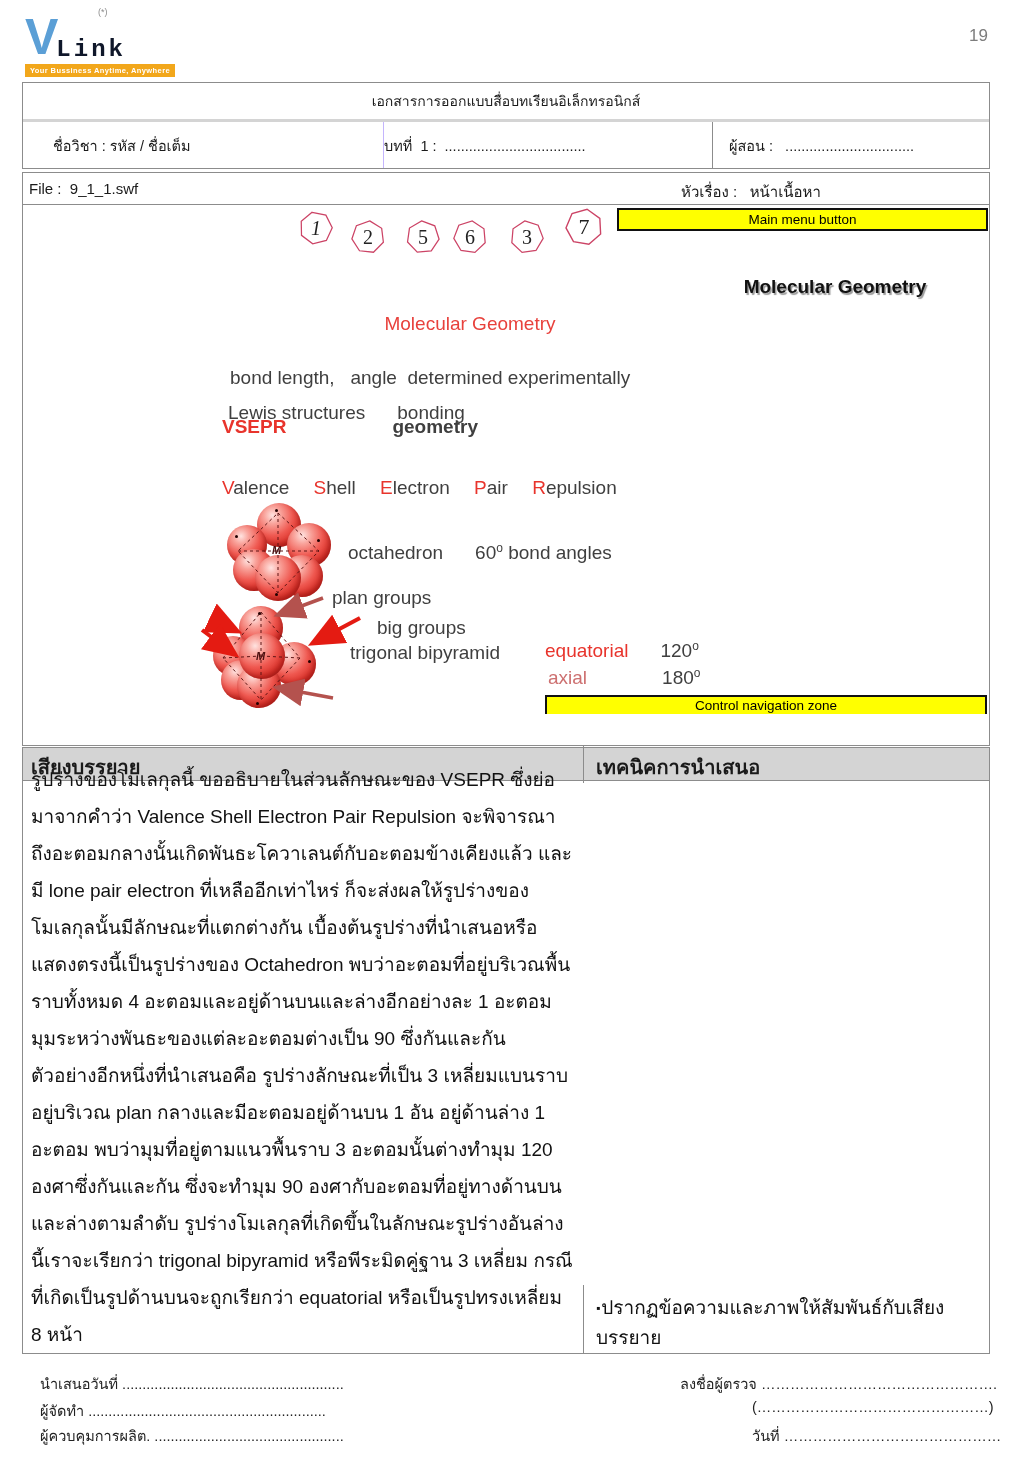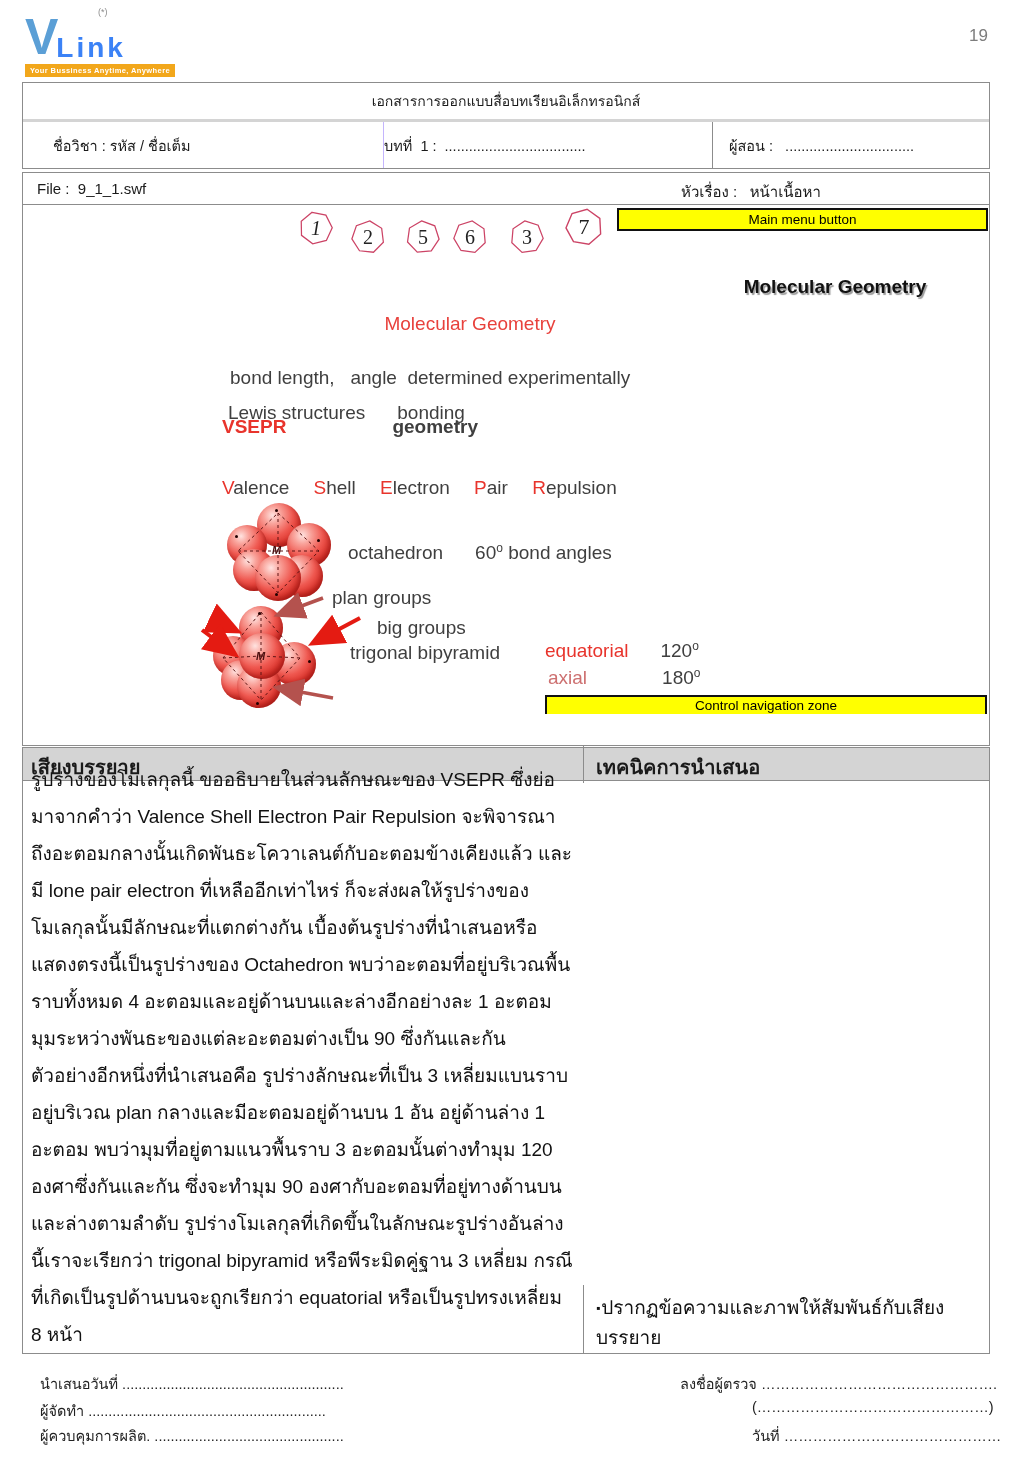--- a/index.html
+++ b/index.html
@@ -5,39 +5,39 @@
   html,body{margin:0;padding:0;background:#fff;}
   #doc{position:relative;width:1024px;height:1479px;background:#fff;
        font-family:"Liberation Sans",sans-serif;color:#1a1a1a;overflow:hidden;}
   .abs{position:absolute;}
   .pre{white-space:pre;}
 
   
   .logo{left:25px;top:12px;width:160px;}
   .logo-row{display:flex;align-items:flex-end;line-height:1;position:relative;}
   .logo-v{font-size:50px;font-weight:bold;color:#5b9fd6;letter-spacing:-2px;}
-  .logo-rest{font-size:28px;font-weight:bold;color:#3b82f6;letter-spacing:3px;}
+  .logo-rest{font-size:24px;font-weight:bold;color:#0f172a;letter-spacing:3px;font-family:Liberation Mono, monospace;}
   .logo-mark{position:absolute;left:73px;top:-4px;font-size:9px;color:#8d8d8d;}
   .logo-tag{margin-top:2px;width:150px;background:#f2a71b;color:#fff;font-size:7.5px;
             font-weight:bold;text-align:center;padding:2px 0;letter-spacing:.4px;}
   .page-num{left:938px;top:26px;width:50px;text-align:right;color:#7d7d7d;font-size:17px;}
 
   
   .t1{left:22px;top:82px;width:966px;border:1px solid #8c8c8c;background:#fff;}
   .t1-title{height:36px;line-height:36px;text-align:center;font-size:14px;
             border-bottom:3px solid #d4d4d4;}
   .t1-cells{display:flex;height:46px;font-size:14.5px;}
   .t1-cells>div{display:flex;align-items:center;}
   .c-course{width:330px;padding-left:30px;}
   .c-chapter{width:328px;padding-left:0;border-left:1px solid #c4b5fd;}
   .c-teacher{flex:1;padding-left:16px;border-left:1px solid #8c8c8c;}
 
   .t2{left:22px;top:172px;width:966px;height:572px;border:1px solid #8c8c8c;background:#fff;}
   .file-row{position:relative;height:31px;border-bottom:1px solid #8c8c8c;font-size:15px;}
-  .file-name{position:absolute;left:14px;top:7px;}
+  .file-name{position:absolute;left:6px;top:7px;}
   .topic{position:absolute;left:658px;top:7px;}
   .display-bar{height:29px;line-height:29px;background:#d4d4d4;border-bottom:1px solid #8c8c8c;
                text-align:center;font-weight:bold;font-size:15px;}
   .screen{position:relative;height:509px;background:#fff;overflow:hidden;}
 
   
   .hep{position:absolute;width:36px;height:36px;}
   .hep svg{position:absolute;left:0;top:0;width:100%;height:100%;}
   .hep-num{position:absolute;left:0;top:0;width:100%;height:100%;display:flex;
            align-items:center;justify-content:center;font-size:20px;color:#222;

